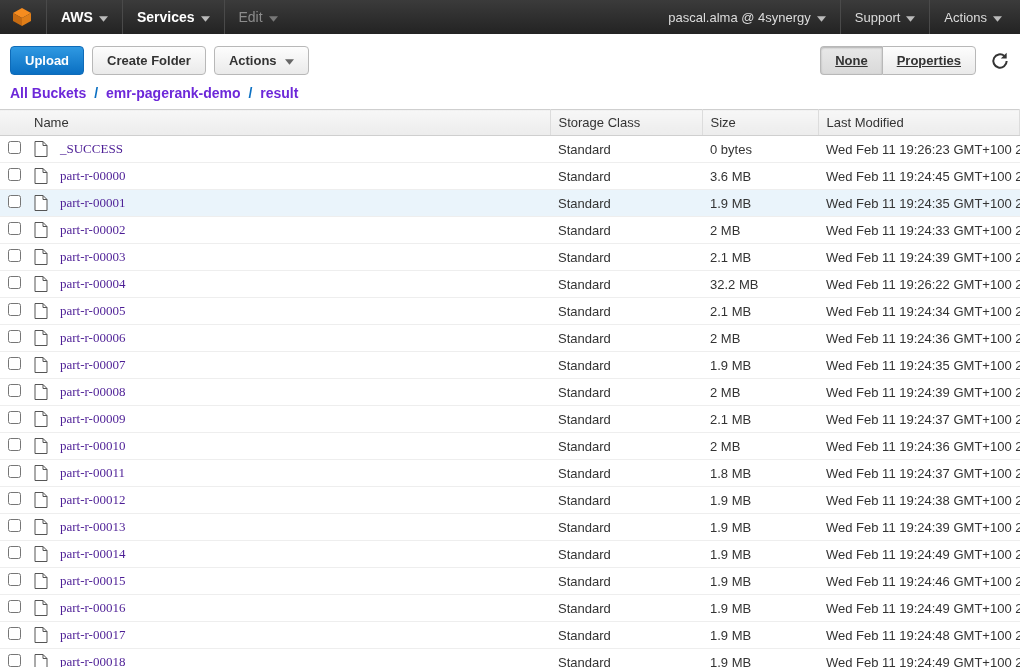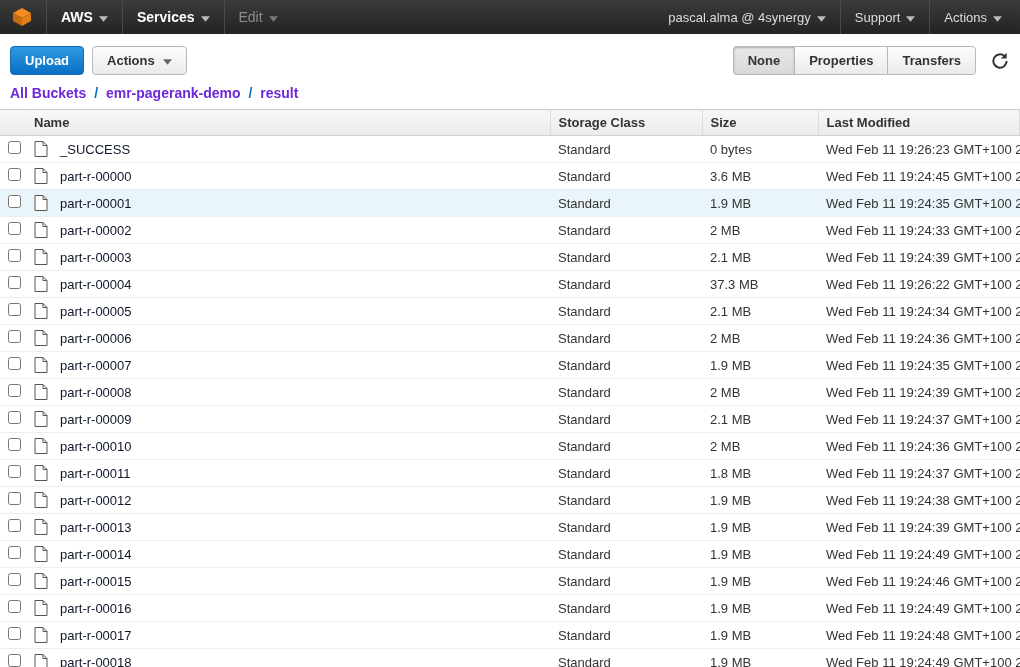--- a/index.html
+++ b/index.html
@@ -17,48 +17,48 @@
   .topnav .right .item { font-weight:normal; font-size:13px; color:#ddd; }
   .topnav .right { display:flex; align-items:center; }
 
   svg.caret-svg { width:9px; height:6px; }
 
   
   .toolbar { display:flex; align-items:center; padding:12px 10px 8px 10px; }
   .btn { border:1px solid #b8b8b8; border-radius:4px; background:linear-gradient(#fdfdfd,#eaeaea); padding:6px 14px; font-size:13px; font-weight:bold; color:#333; margin-right:8px; cursor:pointer; display:inline-flex; align-items:center; }
   .btn.primary { background:linear-gradient(#2f99e2,#0a6fc2); border-color:#0f6bb8; color:#fff; }
   .btn .caret { margin-left:8px; }
-  .btn-group { display:inline-flex; }
+  .btn-group { display:inline-flex;text-decoration:underline; }
   .btn-group .btn { border-radius:0; margin-right:0; border-right-width:0; }
   .btn-group .btn:first-child { border-top-left-radius:4px; border-bottom-left-radius:4px; }
   .btn-group .btn:last-child  { border-top-right-radius:4px; border-bottom-right-radius:4px; border-right-width:1px; }
   .btn-seg-active { background:linear-gradient(#e9e9e9,#d9d9d9); box-shadow: inset 0 1px 2px rgba(0,0,0,.25); }
   .toolbar .spacer { flex:1; }
   .refresh { margin-left:14px; cursor:pointer; display:flex; align-items:center; }
 
   
   .breadcrumb { padding:2px 10px 8px 10px; font-size:14px; font-weight:bold; }
   .breadcrumb a { color:#6d28d9; text-decoration:none; cursor:pointer; }
   .breadcrumb .slash { color:#0a6fc2; padding:0 4px; }
 
   
   table.list { width:100%; border-collapse:collapse; table-layout:fixed; }
-  table.list th { background:linear-gradient(#f7f7f7,#ececec); border-top:1px solid #cfcfcf; border-bottom:1px solid #cfcfcf; border-right:1px solid #dcdcdc; text-align:left; font-weight:bold; font-size:13px; padding:5px 8px; color:#333; }
+  table.list th { background:linear-gradient(#f7f7f7,#ececec); border-top:1px solid #cfcfcf; border-bottom:1px solid #cfcfcf; border-right:1px solid #dcdcdc; text-align:left; font-weight:normal; font-size:13px; padding:5px 8px; color:#333; }
   table.list th:first-child, table.list td.chk { border-right:none; }
   col.col-chk   { width:26px; }
   col.col-icon  { width:26px; }
   col.col-name  { width:498px; }
   col.col-store { width:152px; }
   col.col-size  { width:116px; }
   col.col-mod   { }
   table.list td { padding:5px 8px; border-bottom:1px solid #eee; font-size:13px; white-space:nowrap; overflow:hidden; }
   table.list tbody tr.highlight { background:#eaf4fb; }
   .chk input { margin:0; }
   .file-icon svg { display:block; }
-  .name-cell { color:#0f172a; }
+  .name-cell { color:#4c1d95;font-family:Liberation Serif, serif; }
 </style>
 </head>
 <body>
 
 <div class="topnav">
   <span class="cube">
     <svg width="20" height="20" viewBox="0 0 20 20">
       <polygon points="10,1 19,6 10,11 1,6" fill="#f68c1f"></polygon>
       <polygon points="1,6 10,11 10,19 1,14" fill="#c66b12"></polygon>
       <polygon points="19,6 10,11 10,19 19,14" fill="#e07e18"></polygon>
@@ -117,33 +117,33 @@
         <svg class="caret-svg" viewBox="0 0 10 6">
             <polygon points="0,0 10,0 5,6" fill="#bbb"></polygon>
           </svg>
       </span>
     </div>
   </div>
 </div>
 
 <div class="toolbar">
   <button class="btn primary">Upload</button>
+  <button class="btn">Create Folder</button>
   <button class="btn">
     <span>Actions</span>
     <span class="caret">
       <svg class="caret-svg" viewBox="0 0 10 6">
           <polygon points="0,0 10,0 5,6" fill="#666"></polygon>
         </svg>
     </span>
   </button>
   <div class="spacer"></div>
   <div class="btn-group">
     <button class="btn btn-seg-active">None</button>
     <button class="btn">Properties</button>
-    <button class="btn">Transfers</button>
   </div>
   <span class="refresh">
     <svg width="20" height="20" viewBox="0 0 24 24">
       <path fill="none" stroke="#333" stroke-width="2.4" d="M20 12a8 8 0 1 1-2.7-6"></path>
       <polygon points="20,2 20,9 13,9" fill="#333"></polygon>
     </svg>
   </span>
 </div>
 
 <div class="breadcrumb">
@@ -241,21 +241,21 @@
       <tr>
         <td class="chk"><input type="checkbox" style=""></td>
         <td class="file-icon">
           <svg width="14" height="16" viewBox="0 0 14 16">
             <path d="M1 0.5 H9 L13 4.5 V15.5 H1 Z" fill="#fff" stroke="#555"></path>
             <path d="M9 0.5 V4.5 H13" fill="none" stroke="#555"></path>
           </svg>
         </td>
         <td class="name-cell">part-r-00004</td>
         <td>Standard</td>
-        <td>37.3 MB</td>
+        <td>32.2 MB</td>
         <td>Wed Feb 11 19:26:22 GMT+100 2015</td>
       </tr>
       <tr>
         <td class="chk"><input type="checkbox" style=""></td>
         <td class="file-icon">
           <svg width="14" height="16" viewBox="0 0 14 16">
             <path d="M1 0.5 H9 L13 4.5 V15.5 H1 Z" fill="#fff" stroke="#555"></path>
             <path d="M9 0.5 V4.5 H13" fill="none" stroke="#555"></path>
           </svg>
         </td>

